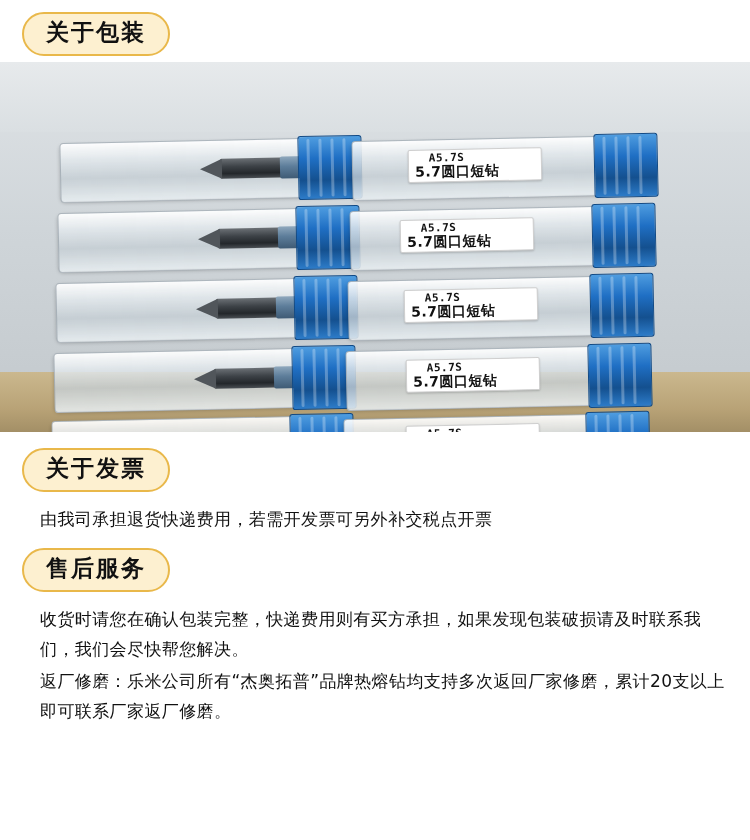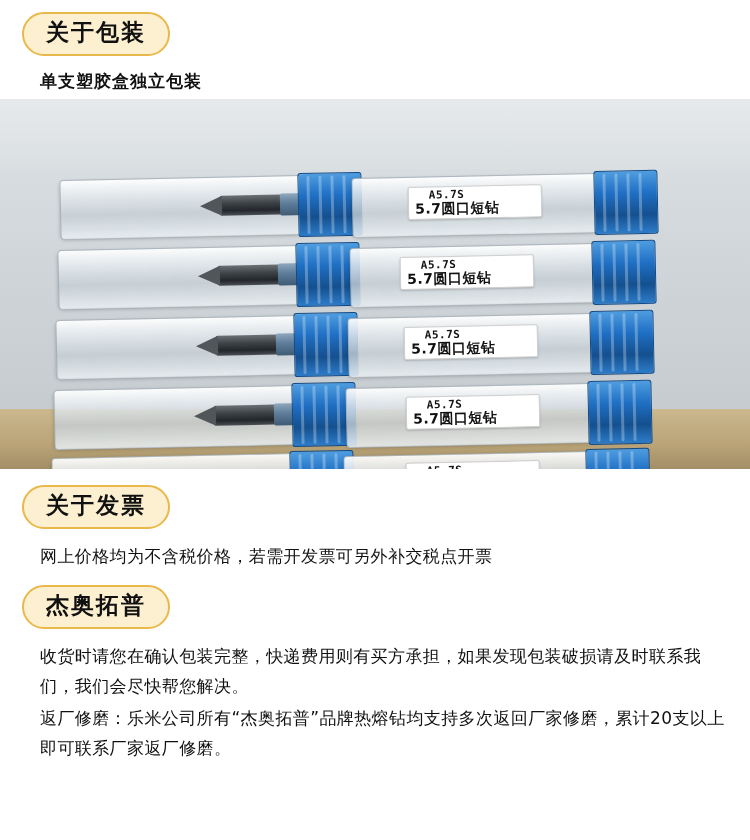--- a/index.html
+++ b/index.html
@@ -174,21 +174,20 @@
 </style>
 </head>
 <body>
 
 <div class="page">
 
   <div class="heading-wrap" style="margin-top:12px;">
     <span class="heading">关于包装</span>
   </div>
 
-  <div class="subtitle">单支塑胶盒独立包装</div>
 
   <div class="photo">
     <div class="backdrop-top"></div>
     <div class="backdrop-bottom"></div>
 
     <div class="tube" style="left:60px; top:78px; width:300px; transform:rotate(-1.2deg);">
       <div class="clear" style="width:240px;"></div>
       <div class="bit" style="left:160px; top:19px; width:62px;"></div>
       <div class="bit-tip" style="left:140px; top:19px;"></div>
       <div class="shank" style="left:220px; top:18px; width:30px;"></div>
@@ -319,23 +318,23 @@
 
       </div>
     </div>
   </div>
 
   <div class="sec-gap-1"></div>
   <div class="heading-wrap">
     <span class="heading">关于发票</span>
   </div>
 
-  <div class="body-text p-indent" style="margin-top:12px;">网上价格均为不含税价格，若需开发票可另外补交税点开票</div>
+  <div class="body-text p-indent" style="margin-top:12px;">由我司承担退货快递费用，若需开发票可另外补交税点开票</div>
 
   <div class="sec-gap-2"></div>
   <div class="heading-wrap">
-    <span class="heading">杰奥拓普</span>
+    <span class="heading">售后服务</span>
   </div>
 
   <div class="body-text p-indent" style="margin-top:12px; text-indent:0;">收货时请您在确认包装完整，快递费用则有买方承担，如果发现包装破损请及时联系我们，我们会尽快帮您解决。</div>
   <div class="body-text p-indent" style="margin-top:2px;">返厂修磨：乐米公司所有“杰奥拓普”品牌热熔钻均支持多次返回厂家修磨，累计20支以上即可联系厂家返厂修磨。</div>
 
 </div>
 
 </body></html>

